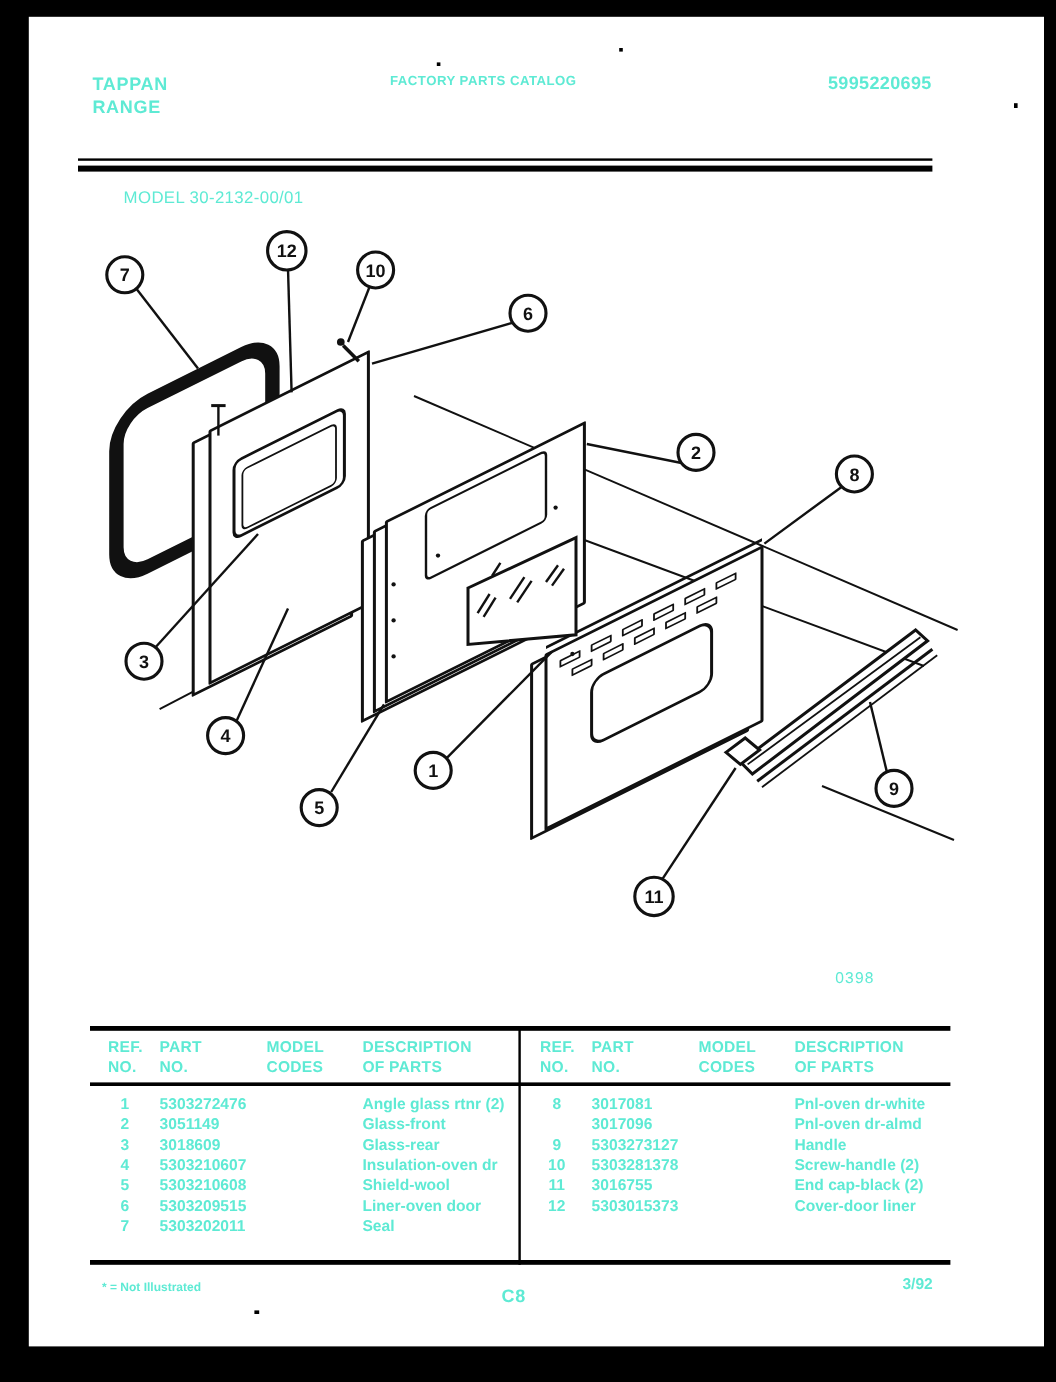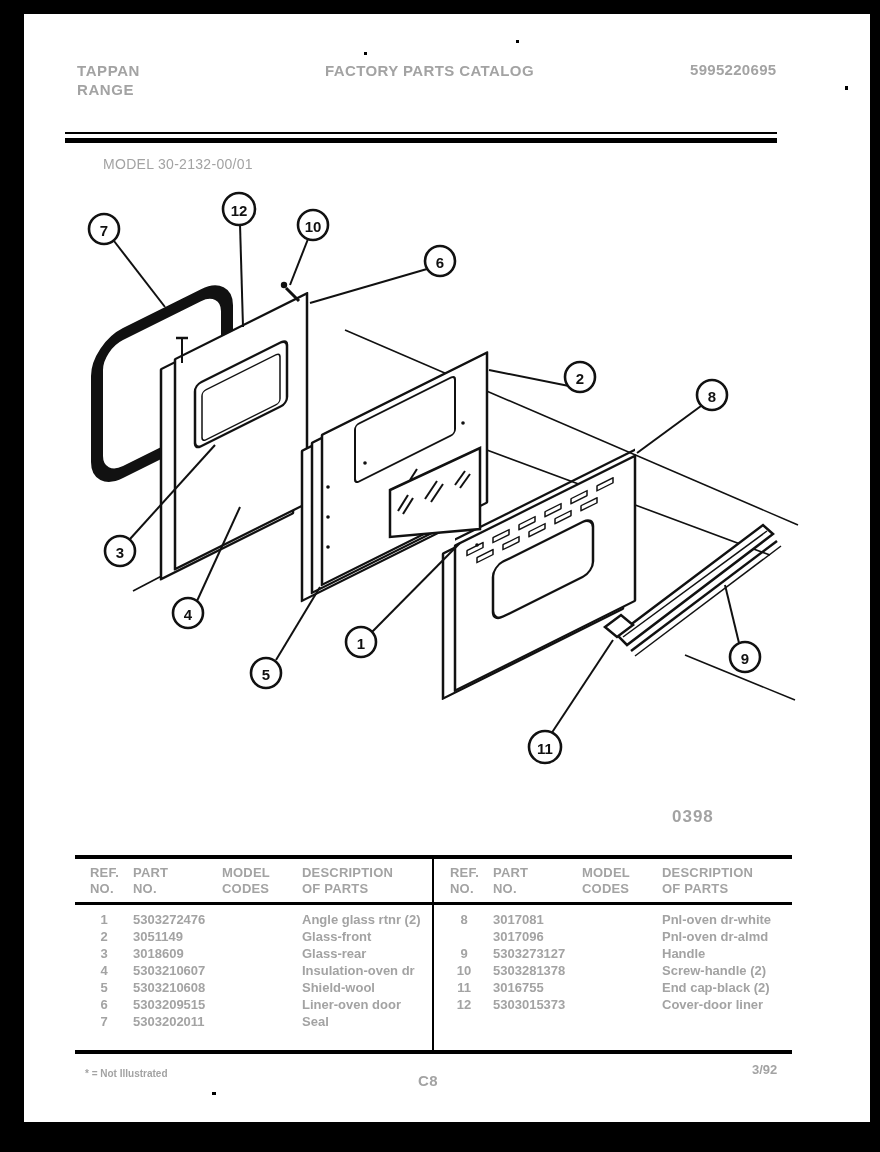--- a/index.html
+++ b/index.html
@@ -1,36 +1,36 @@
 <!DOCTYPE html>
 <html><head>
 <meta charset="utf-8">
 <style>
   html,body{margin:0;padding:0;background:#000;}
   #screen{
     position:relative;width:880px;height:1152px;background:#000;overflow:hidden;
-    font-family:"Liberation Sans",sans-serif;color:#a3a3a3;
+    font-family:"Liberation Sans",sans-serif;color:#5eead4;
   }
   #page{position:absolute;left:24px;top:14px;width:846px;height:1108px;background:#fff;}
   .abs{position:absolute;}
   
   #brand{left:77px;top:61px;font-size:15px;font-weight:bold;letter-spacing:.6px;line-height:19px;}
-  #title{left:325px;top:62px;font-size:15px;font-weight:bold;letter-spacing:.4px;}
+  #title{left:325px;top:62px;font-size:11px;font-weight:bold;letter-spacing:.4px;}
   #docnum{left:690px;top:61px;font-size:15px;font-weight:bold;letter-spacing:.3px;text-align:center;}
   .rule-thin{left:65px;top:132px;width:712px;height:2px;background:#000;}
   .rule-thick{left:65px;top:138px;width:712px;height:5px;background:#000;}
   #model{left:77px;top:156px;font-size:14px;font-weight:normal;letter-spacing:.3px;margin-left:26px;}
   
   #diagram{left:65px;top:185px;}
   .co{fill:#fff;stroke:#111;stroke-width:2.6px;}
   .cot{font-family:"Liberation Sans",sans-serif;font-size:15px;font-weight:bold;fill:#111;
        text-anchor:middle;dominant-baseline:central;}
   .ld{stroke:#111;stroke-width:2px;fill:none;}
   .ph{stroke:#111;stroke-width:1.6px;fill:none;}
-  #diagcode{left:672px;top:807px;font-size:17px;font-weight:bold;letter-spacing:1px;}
+  #diagcode{left:696px;top:807px;font-size:13px;font-weight:normal;letter-spacing:1px;}
   
   #ptable{left:75px;top:855px;width:717px;height:199px;}
   .topline{position:absolute;top:0;left:0;right:0;height:4px;background:#000;}
   .headline{position:absolute;top:47px;left:0;right:0;height:3px;background:#000;}
   .botline{position:absolute;bottom:0;left:0;right:0;height:4px;background:#000;}
   .vdiv{position:absolute;left:357px;top:0;bottom:0;width:2px;background:#000;}
   .half{position:absolute;top:0;height:100%;width:356px;}
   .half.left{left:0;}
   .half.right{left:360px;}
   .thead{position:absolute;top:10px;left:0;display:grid;grid-template-columns:58px 89px 80px 1fr;

